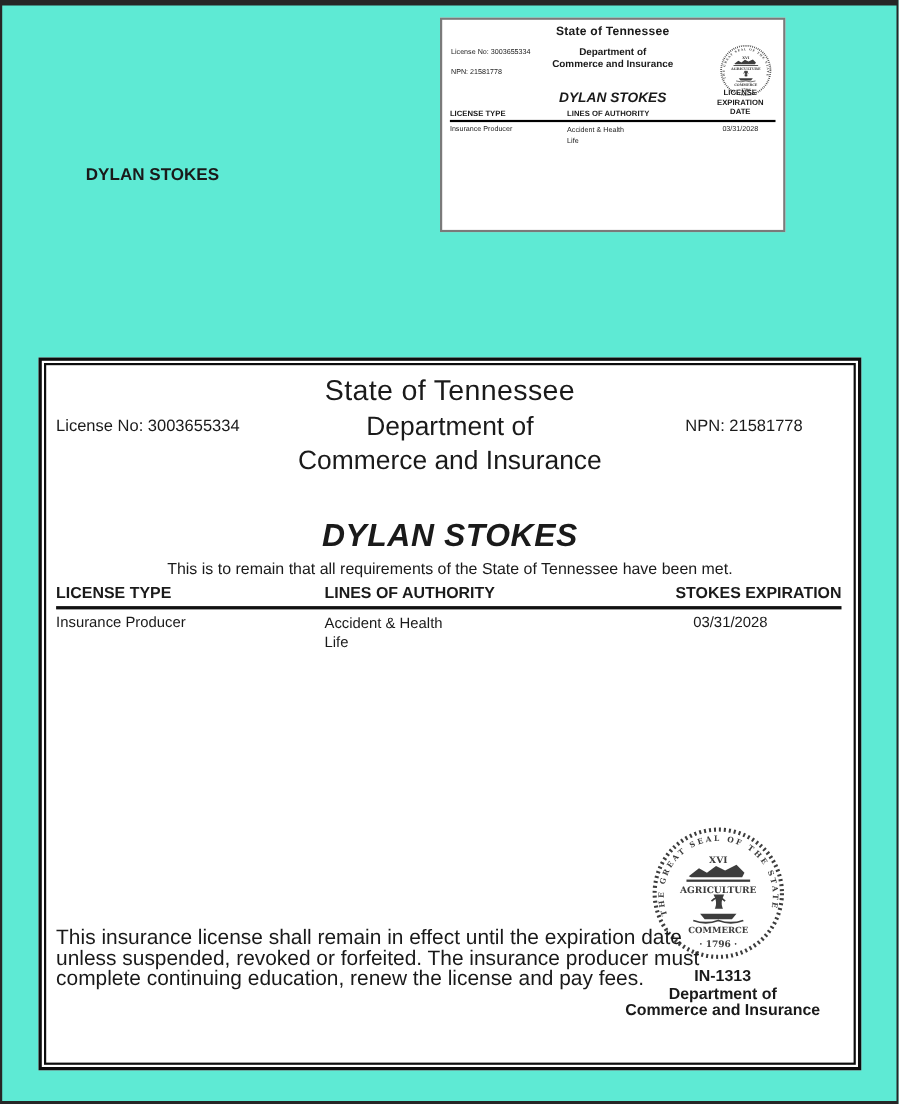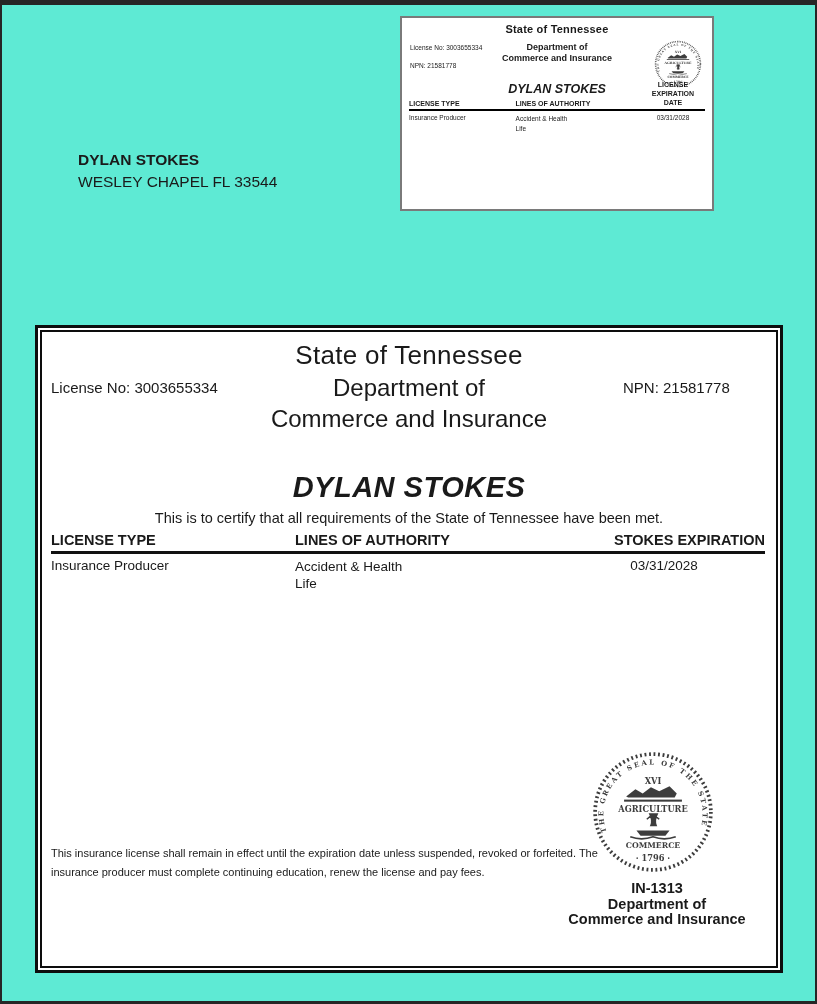--- a/index.html
+++ b/index.html
@@ -63,21 +63,21 @@
     border-bottom:3px solid #111; padding-bottom:3px; }
   .cert-col1 { flex:0 0 244px; }
   .cert-col2 { flex:1 1 auto; }
   .cert-col3 { flex:0 0 202px; }
   .cert-thead .cert-col3 { text-align:right; }
   .cert-trow { display:flex; padding-top:4px; font-size:13.5px; }
   .cert-trow .cert-col3 { text-align:center; }
   .cert-lines div { line-height:17px; }
 
   .cert-footer { position:absolute; left:9px; top:512px; width:592px;
-    font-size:11px; line-height:18.5px; }
+    font-size:19px; line-height:18.5px; }
 
   .cert-seal { position:absolute; left:549px; top:418px; }
   .cert-form { position:absolute; left:500px; top:549px; width:230px; text-align:center;
     font-weight:bold; font-size:14.5px; line-height:15.5px; }
 
   
   .seal-ring-text { font-family:"DejaVu Serif", serif; font-size:6.6px; font-weight:bold;
     letter-spacing:2.1px; fill:#3d3d3d; }
   .seal-small-text { font-family:"DejaVu Serif", serif; font-weight:bold; fill:#3d3d3d; }
 </style>
@@ -127,36 +127,35 @@
           <div>Accident &amp; Health</div>
           <div>Life</div>
         </div>
         <div class="card-col3">03/31/2028</div>
       </div>
     </div>
   </div>
 
   <div class="address">
     <div class="address-name">DYLAN STOKES</div>
-    <div>WESLEY CHAPEL FL 33544</div>
   </div>
 
   <div class="cert">
     <div class="cert-inner">
 
       <div class="cert-state">State of Tennessee</div>
       <div class="cert-license-no">License No: 3003655334</div>
       <div class="cert-npn">NPN: 21581778</div>
       <div class="cert-dept">
         <div>Department of</div>
         <div>Commerce and Insurance</div>
       </div>
 
       <div class="cert-name">DYLAN STOKES</div>
-      <div class="cert-certify">This is to certify that all requirements of the State of Tennessee have been met.</div>
+      <div class="cert-certify">This is to remain that all requirements of the State of Tennessee have been met.</div>
 
       <div class="cert-table">
         <div class="cert-thead">
           <div class="cert-col1">LICENSE TYPE</div>
           <div class="cert-col2">LINES OF AUTHORITY</div>
           <div class="cert-col3">STOKES EXPIRATION</div>
         </div>
         <div class="cert-trow">
           <div class="cert-col1">Insurance Producer</div>
           <div class="cert-col2 cert-lines">

